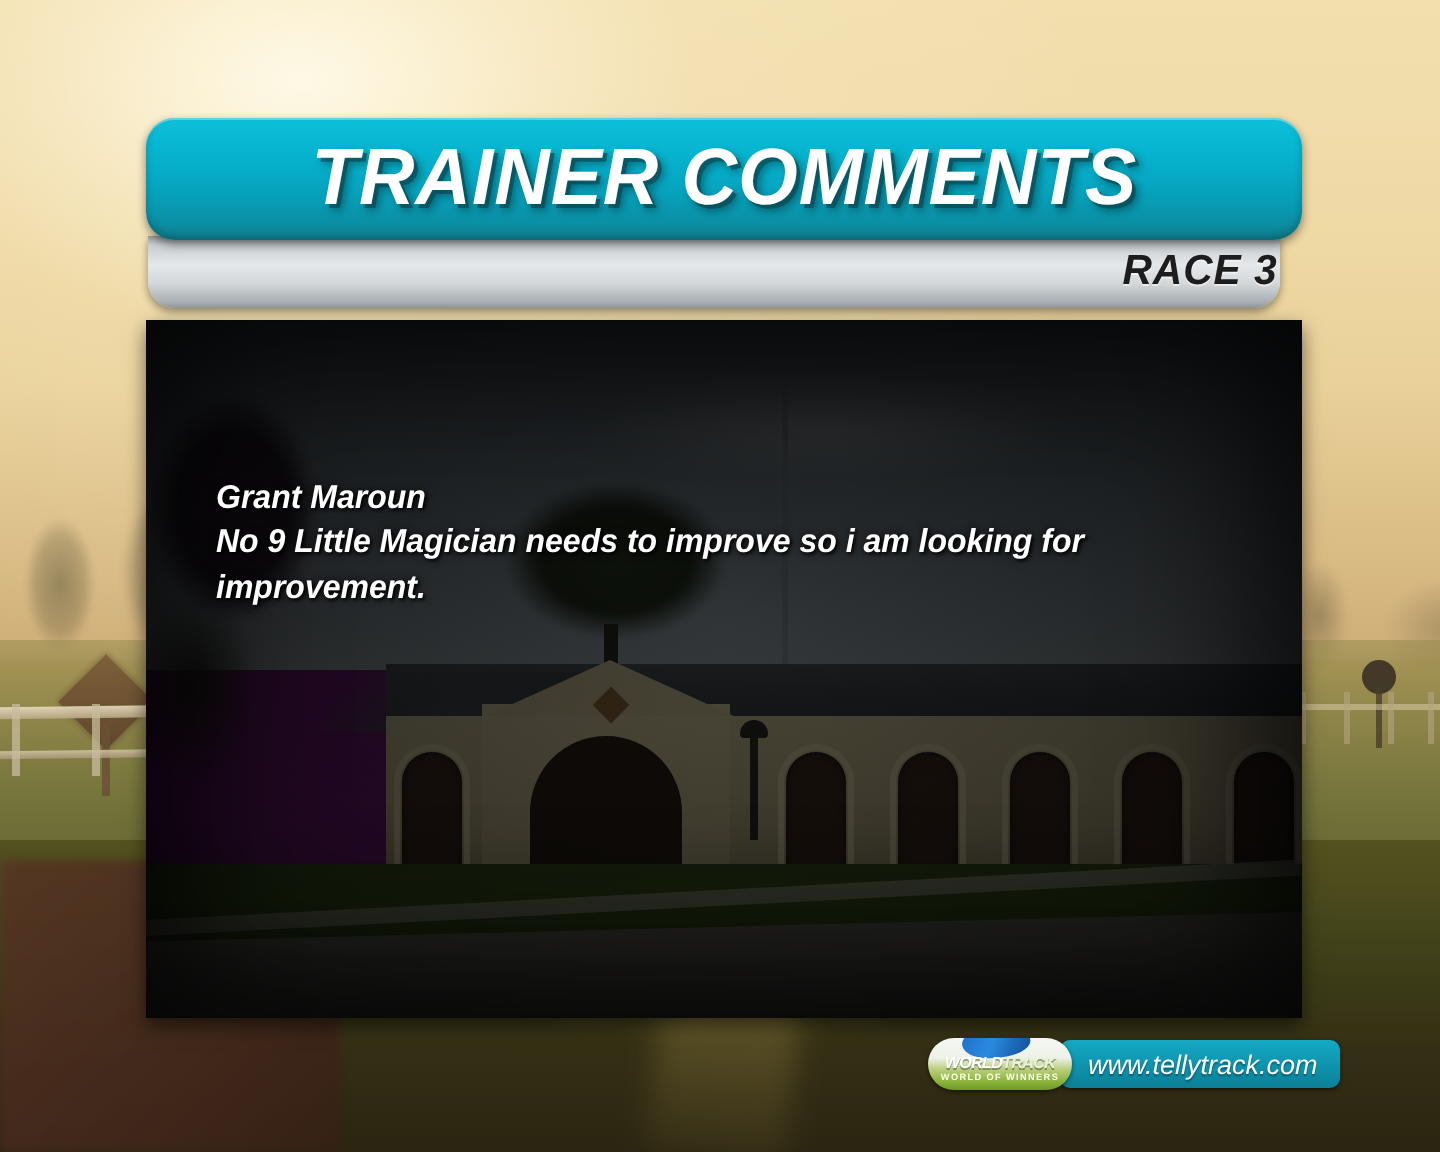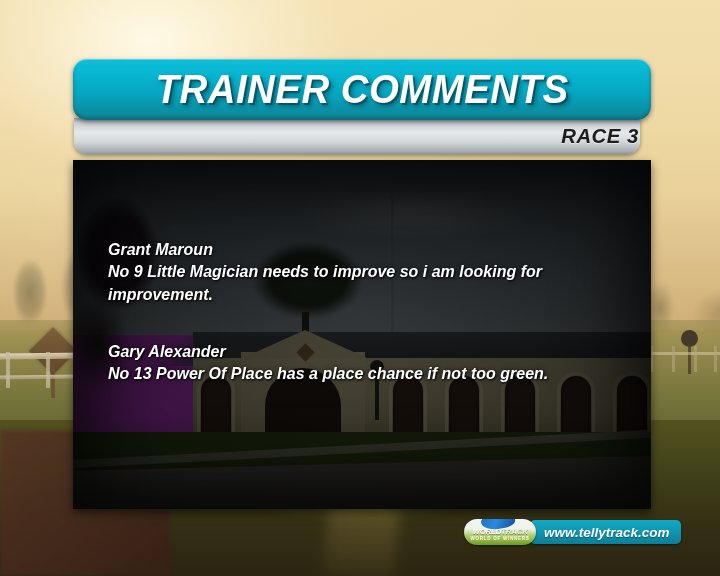--- a/index.html
+++ b/index.html
@@ -224,21 +224,21 @@
     text-shadow: 0 1px 0 rgba(255,255,255,0.5);
     transform: scaleX(0.97);
   }
 
   
   .panel-body {
     position: absolute;
     left: 0; top: 101px;
     width: 578px; height: 349px;
     overflow: hidden;
-    background: #d946ef;
+    background: #701a75;
     box-shadow: 0 4px 9px rgba(0,0,0,0.55);
     z-index: 2;
   }
 
   
   .photo-sky {
     position: absolute; left: 0; top: 0; width: 578px; height: 175px;
     background: linear-gradient(180deg, #6e7c88 0%, #7d8b95 42%, #8d99a1 72%, #9aa4aa 100%);
   }
   .photo-cloud {
@@ -446,21 +446,21 @@
     height: 24px;
     padding: 0 11px 0 14px;
     display: flex;
     align-items: center;
     border-radius: 5px;
     background: linear-gradient(180deg, #13a9c4 0%, #0e93ad 55%, #0c7f96 100%);
     box-shadow: 0 1px 2px rgba(0,0,0,0.5);
   }
   .logo-url span {
     font-size: 13.5px;
-    font-weight: bold;
+    font-weight: normal;
     font-style: italic;
     color: #ffffff;
     white-space: nowrap;
     text-shadow: 0 1px 1px rgba(0,0,0,0.4);
   }
 </style>
 </head>
 <body>
 
 <div id="stage">
@@ -556,24 +556,20 @@
 
       <div class="comments">
 
         <div class="cmt-block">
           <div class="cmt-name">Grant Maroun</div>
           <div class="cmt-body">No 9 Little Magician needs to improve so i am looking for improvement.</div>
         </div>
 
         <div class="cmt-gap"></div>
 
-        <div class="cmt-block">
-          <div class="cmt-name">Gary Alexander</div>
-          <div class="cmt-body">No 13 Power Of Place has a place chance if not too green.</div>
-        </div>
 
       </div>
     </div>
   </div>
 
   <div id="logo">
     <div class="logo-oval">
       <div class="logo-swoosh"></div>
       <div class="logo-word">
         <span class="w1">WORLD</span><span class="w2">TRACK</span>

